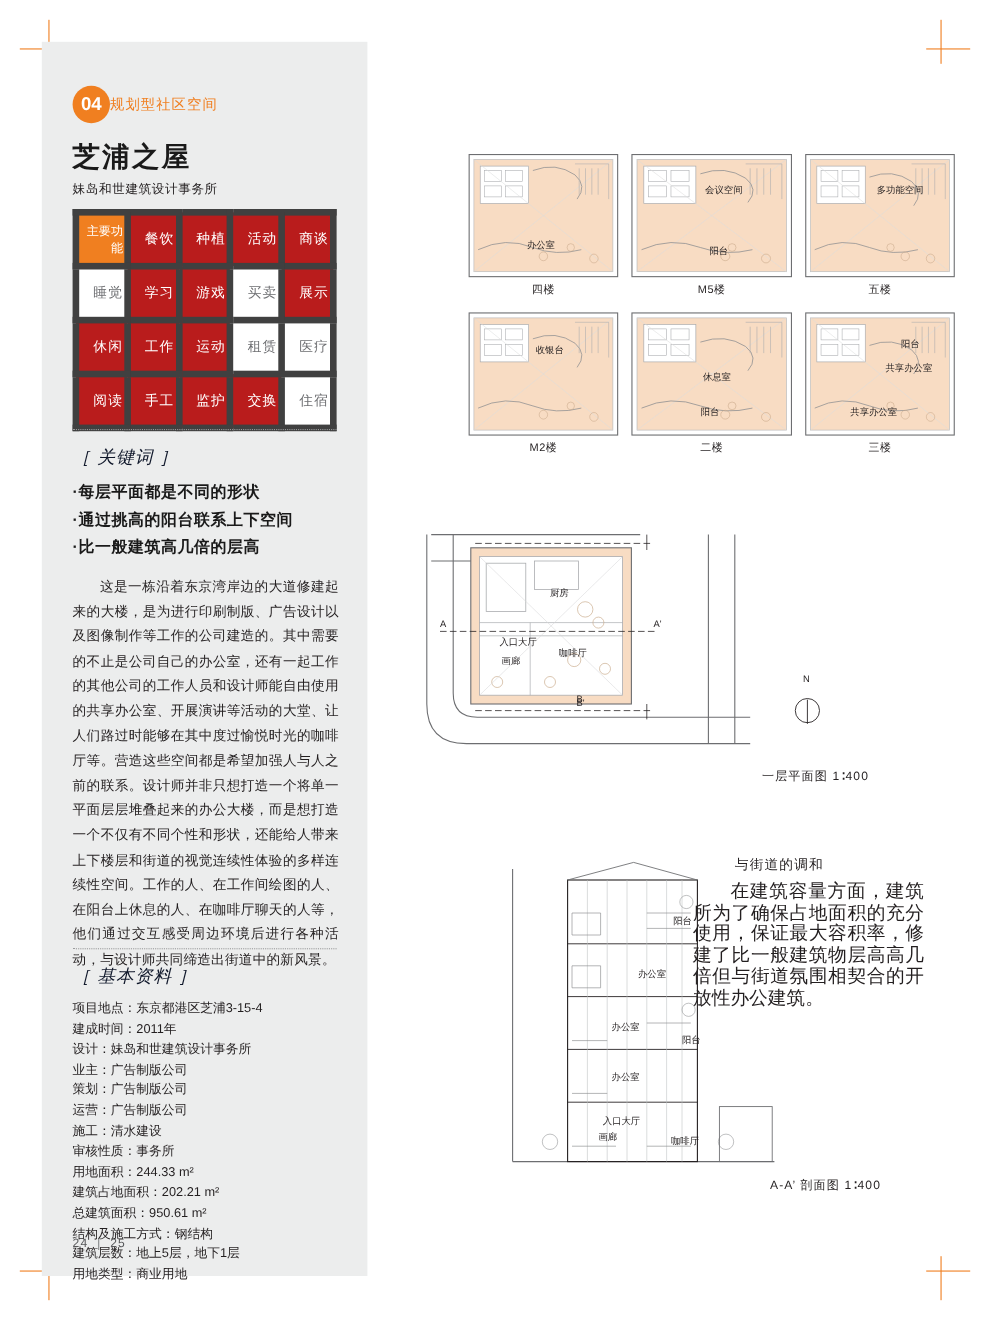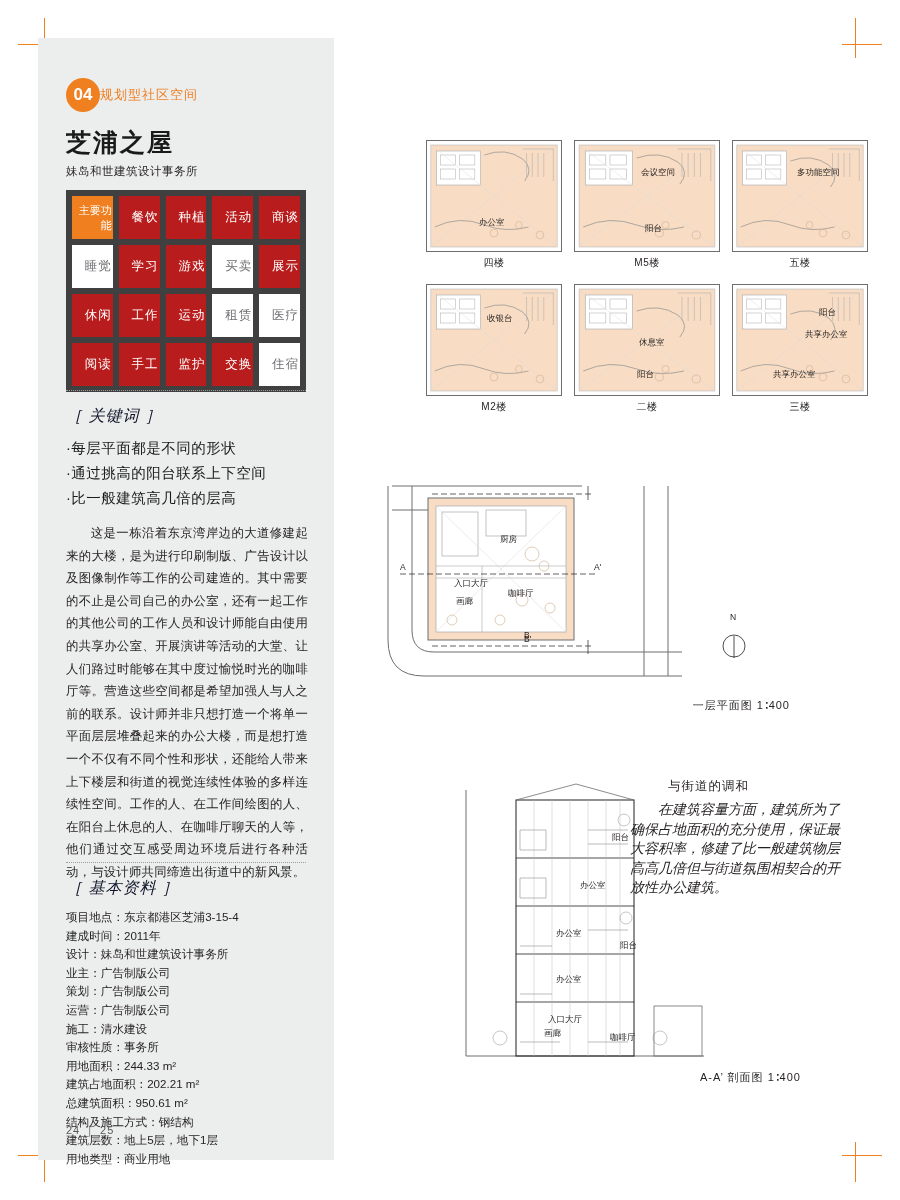--- a/index.html
+++ b/index.html
@@ -136,21 +136,21 @@
     letter-spacing: 1px;
     font-style: italic;
   }
   .kw-list {
     position: absolute;
     left: 28px;
     top: 398px;
     width: 248px;
     font-size: 14.5px;
     line-height: 25px;
-    font-weight: normal;
+    font-weight: bold;
     color: #1a1a1a;
     letter-spacing: 0.5px;
   }
   .body-text {
     position: absolute;
     left: 28px;
     top: 484px;
     width: 242px;
     font-size: 12.4px;
     line-height: 22.6px;
@@ -250,25 +250,24 @@
     top: 778px;
     font-size: 12.5px;
     font-weight: normal;
     letter-spacing: 1px;
   }
   .side-text {
     position: absolute;
     left: 630px;
     top: 800px;
     width: 210px;
-    font-size: 14px;
+    font-size: 17px;
     line-height: 19.5px;
     text-align: justify;
     text-indent: 2em;
-    font-style: italic;
   }
   svg { display: block; }
 </style>
 </head>
 <body>
 
 <div class="page">
 
   <div class="crop tl">
       <span class="h"></span>

